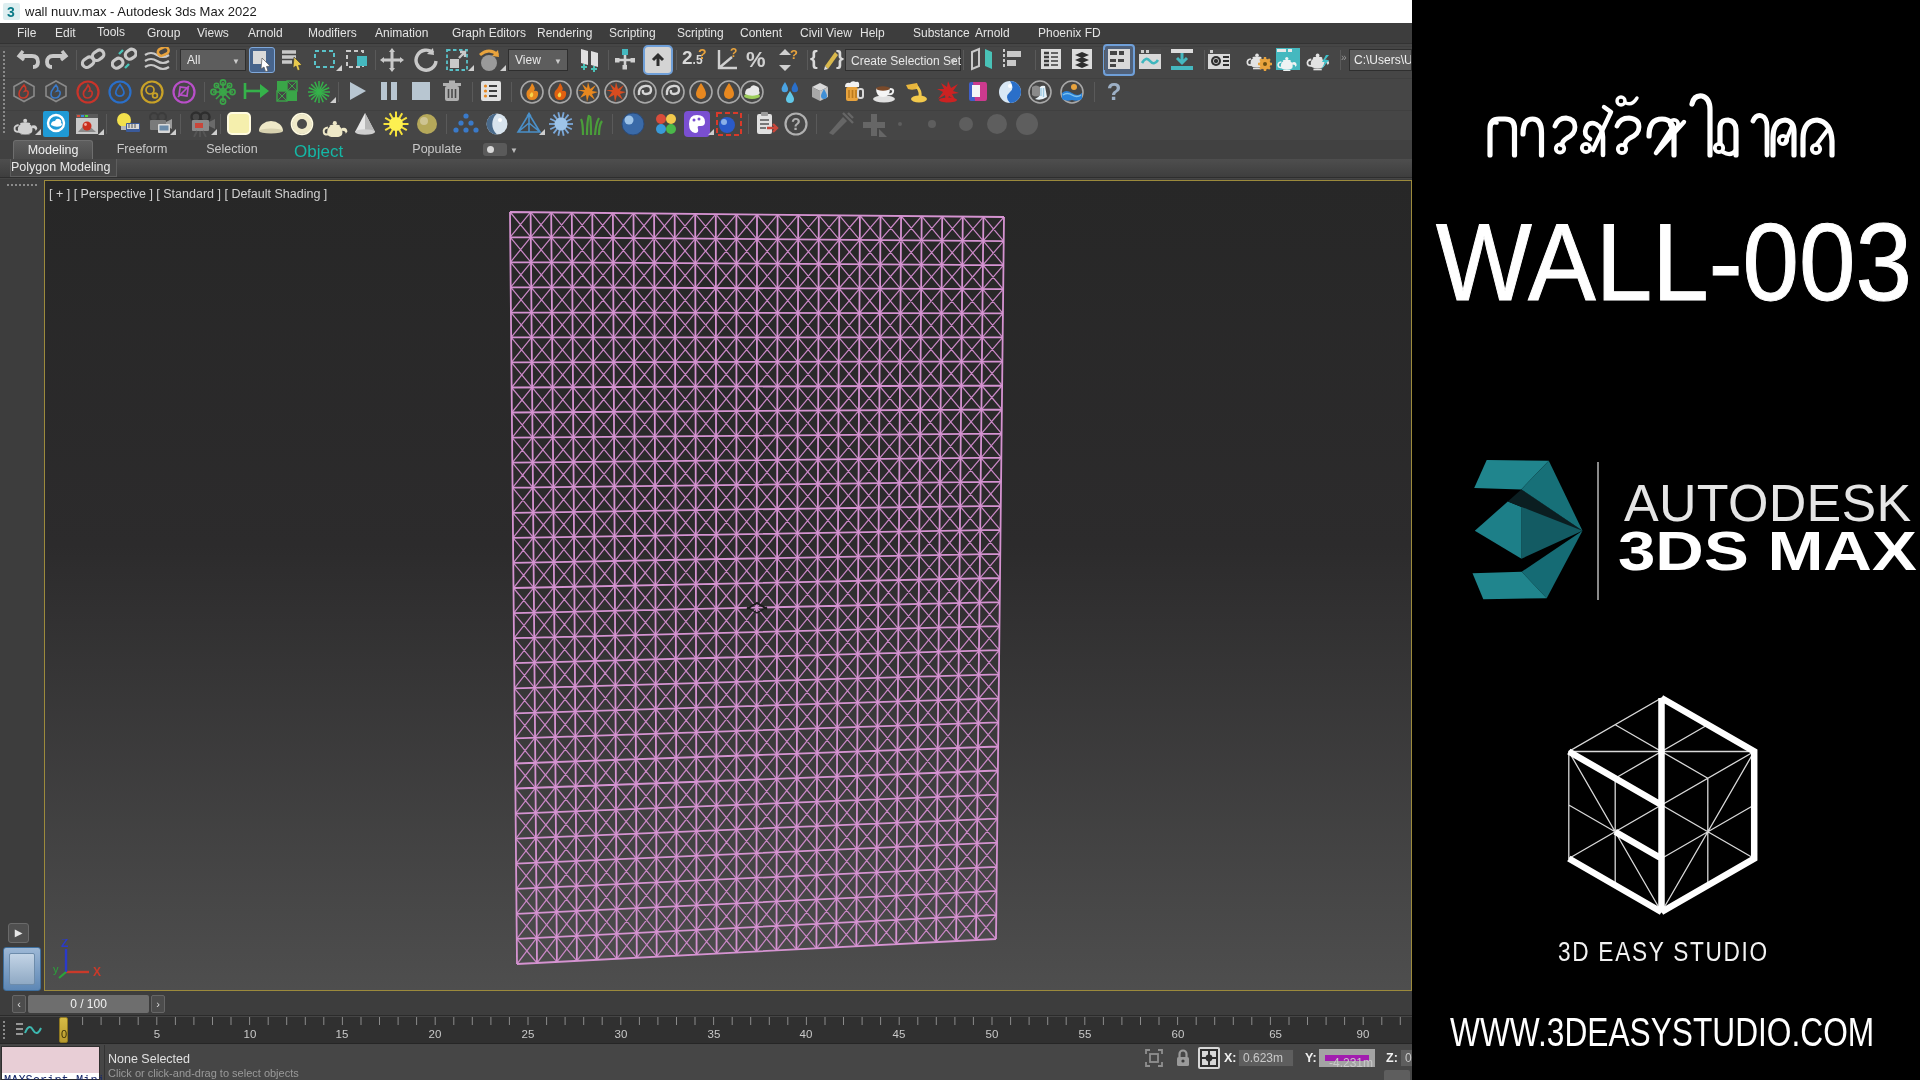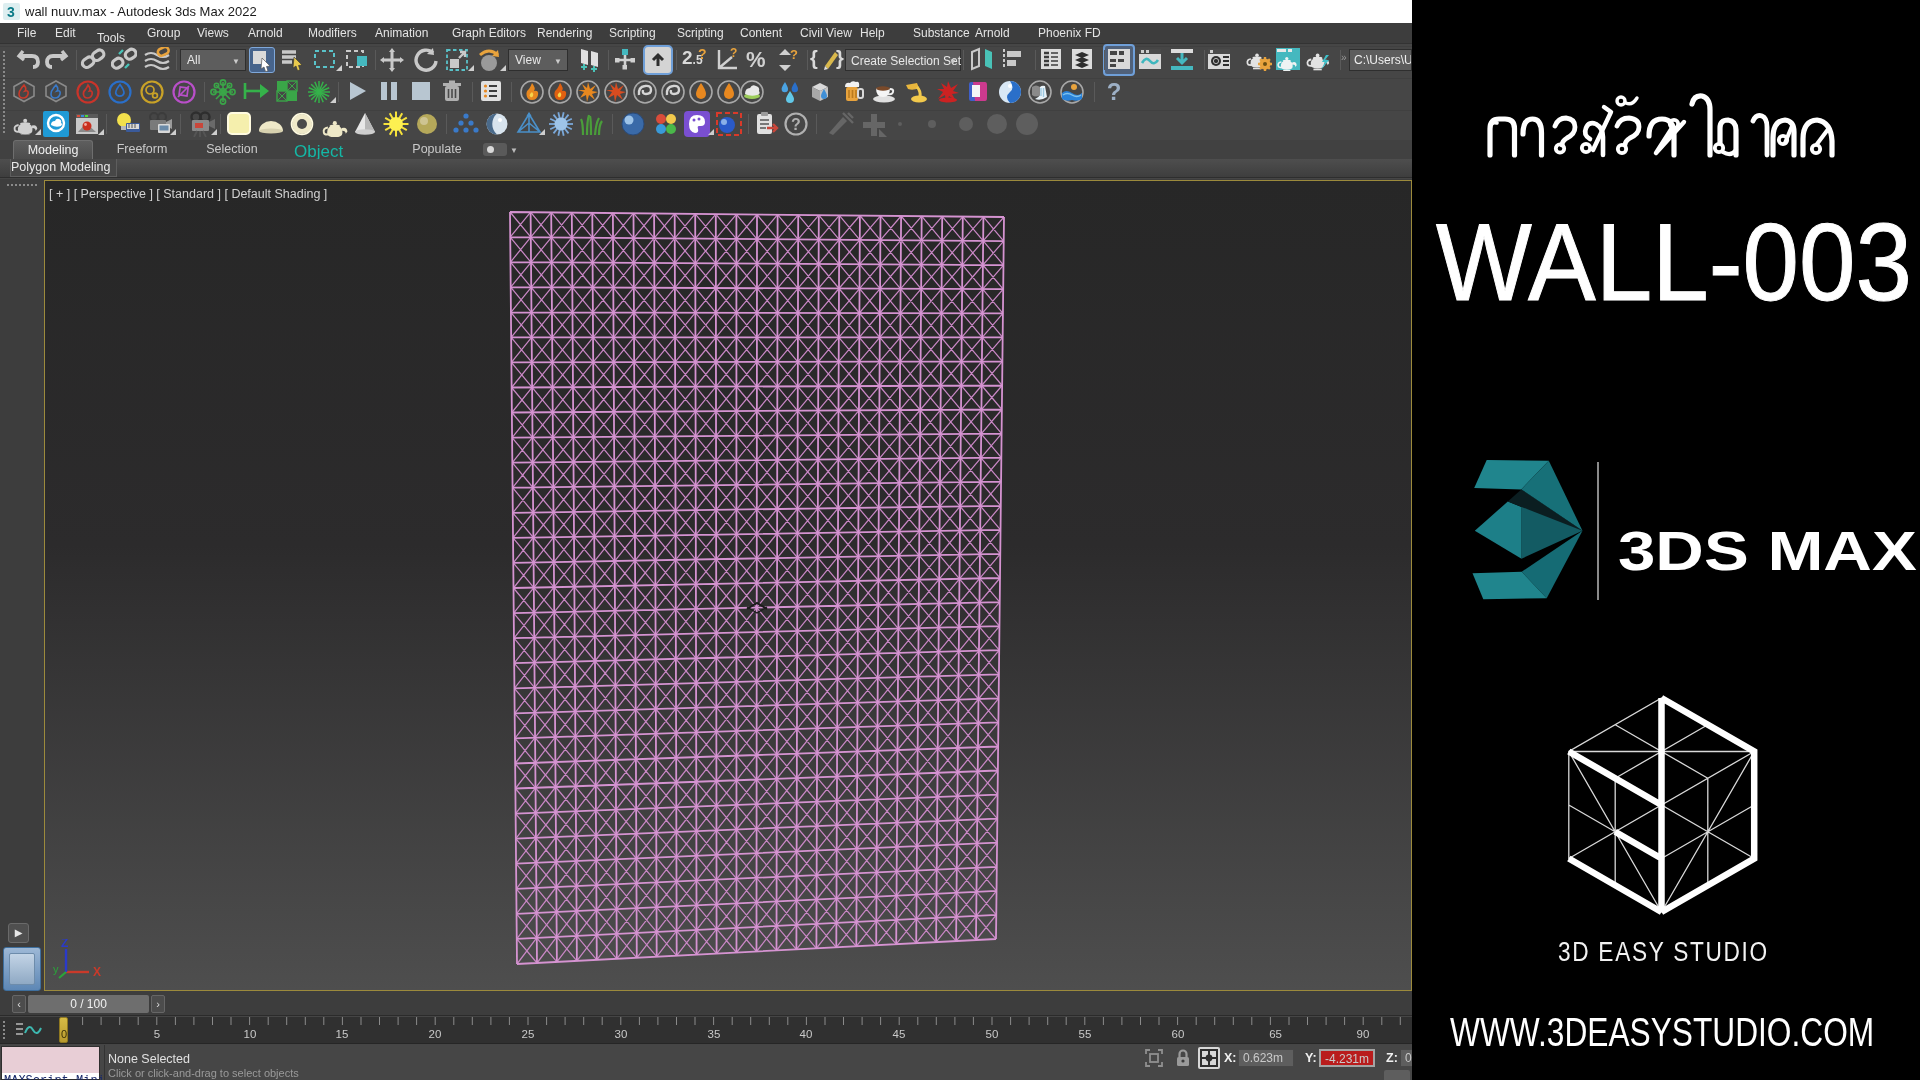--- a/index.html
+++ b/index.html
@@ -4,21 +4,21 @@
     <div class="ab" style="left:0;top:0;width:100%;height:23px;background:#fff">
       <svg class="ab" style="left:3px;top:3px" width="17" height="17" viewBox="0 0 17 17">
         <rect width="17" height="17" rx="2" fill="#ddeef0"></rect>
         <text x="8" y="13.5" font-size="14" font-weight="bold" font-family="Liberation Sans" fill="#0a7a87" text-anchor="middle">3</text>
       </svg>
       <div class="ab" style="left:25px;top:4px;font-size:13px;color:#1a1a1a">wall nuuv.max - Autodesk 3ds Max 2022</div>
     </div>
     <div class="ab" style="left:0;top:23px;width:100%;height:21px;background:#3d3d3d;border-bottom:1px solid #333">
       <div class="ab menu" style="left:17px;top:3px">File</div>
       <div class="ab menu" style="left:55px;top:3px">Edit</div>
-      <div class="ab menu" style="left:97px;top:8px">Tools</div>
+      <div class="ab menu" style="left:97px;top:2px">Tools</div>
       <div class="ab menu" style="left:147px;top:3px">Group</div>
       <div class="ab menu" style="left:197px;top:3px">Views</div>
       <div class="ab menu" style="left:248px;top:3px">Arnold</div>
       <div class="ab menu" style="left:308px;top:3px">Modifiers</div>
       <div class="ab menu" style="left:375px;top:3px">Animation</div>
       <div class="ab menu" style="left:452px;top:3px">Graph Editors</div>
       <div class="ab menu" style="left:537px;top:3px">Rendering</div>
       <div class="ab menu" style="left:609px;top:3px">Scripting</div>
       <div class="ab menu" style="left:677px;top:3px">Scripting</div>
       <div class="ab menu" style="left:740px;top:3px">Content</div>
@@ -802,21 +802,21 @@
           <circle cx="11" cy="14" r="1.6" fill="#3c3c3c"></circle>
         </svg></div>
       <div class="ic" style="left:1198px;top:2px;width:22px;height:22px"><div style="position:absolute;inset:0;background:#d7d7d7;border-radius:2px"></div><svg width="22" height="22" viewBox="0 0 22 22" style="position:relative">
           <rect x="3" y="3" width="16" height="16" fill="none" stroke="#2e2e2e" stroke-width="2"></rect>
           <path d="M11 3 V19 M3 11 H19" stroke="#2e2e2e" stroke-width="2"></path>
           <circle cx="11" cy="11" r="3.4" fill="#2e2e2e"></circle>
         </svg></div>
       <div class="ab" style="left:1224px;top:6px;color:#f0f0f0;font-size:12.5px;font-weight:bold">X:</div>
       <div class="ab" style="left:1238px;top:4px;width:56px;height:18px;background:#5e5e5e;border:1px solid #474747;color:#c9c9c9;font-size:12px;padding:1px 4px">0.623m</div>
       <div class="ab" style="left:1305px;top:6px;color:#f0f0f0;font-size:12.5px;font-weight:bold">Y:</div>
-      <div class="ab" style="left:1319px;top:4px;width:56px;height:18px;background:#b91c1c;border:2px solid #a3a3a3;color:#c9c9c9;font-size:12px;padding:1px 4px">-4.231m</div>
+      <div class="ab" style="left:1319px;top:4px;width:56px;height:18px;background:#a21caf;border:6px solid #a3a3a3;color:#c9c9c9;font-size:12px;padding:1px 4px">-4.231m</div>
       <div class="ab" style="left:1386px;top:6px;color:#f0f0f0;font-size:12.5px;font-weight:bold">Z:</div>
       <div class="ab" style="left:1400px;top:4px;width:30px;height:18px;background:#5e5e5e;border:1px solid #474747;color:#c9c9c9;font-size:12px;padding:1px 4px">0.</div>
       <div class="ab" style="left:1384px;top:25px;width:26px;height:12px;background:#5e5e5e;border-radius:2px"></div>
     </div>
   </div>
 <div class="ab" style="left:1412px;top:0;width:508px;height:1080px;background:#000;overflow:hidden">
     <svg class="ab" style="left:70px;top:90px" width="430" height="70" viewBox="1482 90 430 70" fill="none" stroke="#fff" stroke-width="5.2" stroke-linecap="round">
       <path d="M1490 155 V129 Q1490 119 1499 119 H1505 Q1514.5 119 1514.5 128.5 V155"></path>
       <path d="M1490 129 Q1491 121 1497 123" stroke-width="3.6"></path>
       <path d="M1523 134 Q1523 119 1532.5 119 Q1541.5 119 1541.5 133 V155"></path>
@@ -848,19 +848,20 @@
     <svg class="ab" style="left:48px;top:440px" width="200" height="180" viewBox="0 0 200 180">
       <polygon points="26.7,20 88.8,20.7 61.3,49.4 14.2,48" fill="#20858d"></polygon>
       <polygon points="88.8,20.7 122.5,90.8 61.3,49.4" fill="#177078"></polygon>
       <polygon points="61.5,49.4 122.5,90.8 61.5,118.7" fill="#135b63"></polygon>
       <polygon points="47.8,61.5 14.8,90.8 61.5,118.7 61.5,67" fill="#1d7f88"></polygon>
       <polygon points="61.3,49.4 122.5,90.8 47.8,61.5" fill="#0b1e21"></polygon>
       <polygon points="122.5,90.8 86.7,158.3 61.7,131.7" fill="#156b74"></polygon>
       <polygon points="12.5,133.3 61.7,131.7 86.7,158.3 23.3,159.2" fill="#20858d"></polygon>
     </svg>
     <div class="ab" style="left:185px;top:462px;width:2px;height:138px;background:#8a8a8a"></div>
+    <div class="ab" style="left:212px;top:473px;color:#e5e5e5;font-size:52px;letter-spacing:0.3px;white-space:nowrap">AUTODESK</div>
     <div class="ab" style="left:206px;top:518px;color:#fff;font-size:56px;font-weight:bold;white-space:nowrap;transform:scaleX(1.2);transform-origin:left top">3DS MAX</div>
     <svg class="ab" style="left:0;top:0" width="508" height="1080" viewBox="0 0 508 1080">
       <path d="M249.5,698.0L342.2,751.5L342.2,858.5L249.5,912.0L156.8,858.5L156.8,751.5Z M249.5,698.0L249.5,912.0 M156.8,751.5L249.5,805.0L342.2,751.5 M156.8,858.5L249.5,805.0L342.2,858.5 M295.8,724.8L203.2,778.2 M203.2,724.8L295.8,778.2 M249.5,698.0L249.5,805.0 M342.2,751.5L156.8,751.5 M295.8,778.2L295.8,885.2 M249.5,858.5L342.2,805.0 M249.5,805.0L342.2,858.5 M342.2,751.5L249.5,912.0 M203.2,778.2L203.2,885.2 M156.8,805.0L249.5,858.5 M156.8,751.5L249.5,912.0 M249.5,805.0L156.8,858.5" stroke="#d8d8d8" stroke-width="1.3" fill="none"></path>
       <path d="M249.5,698.0L249.5,912.0 M249.5,698.0L342.2,751.5L342.2,858.5L249.5,912.0 M156.8,751.5L249.5,805.0 M203.2,831.8L249.5,858.5 M156.8,858.5L249.5,912.0" stroke="#fff" stroke-width="6.5" fill="none"></path>
     </svg>
     <div class="ab" style="left:146px;top:937px;color:#f2f2f2;font-size:27px;letter-spacing:2px;white-space:nowrap;transform:scaleX(.84);transform-origin:left top">3D EASY STUDIO</div>
     <div class="ab" style="left:38px;top:1010px;color:#fff;font-size:40px;white-space:nowrap;transform:scaleX(.792);transform-origin:left top">WWW.3DEASYSTUDIO.COM</div>
   </div>
 </body></html>

